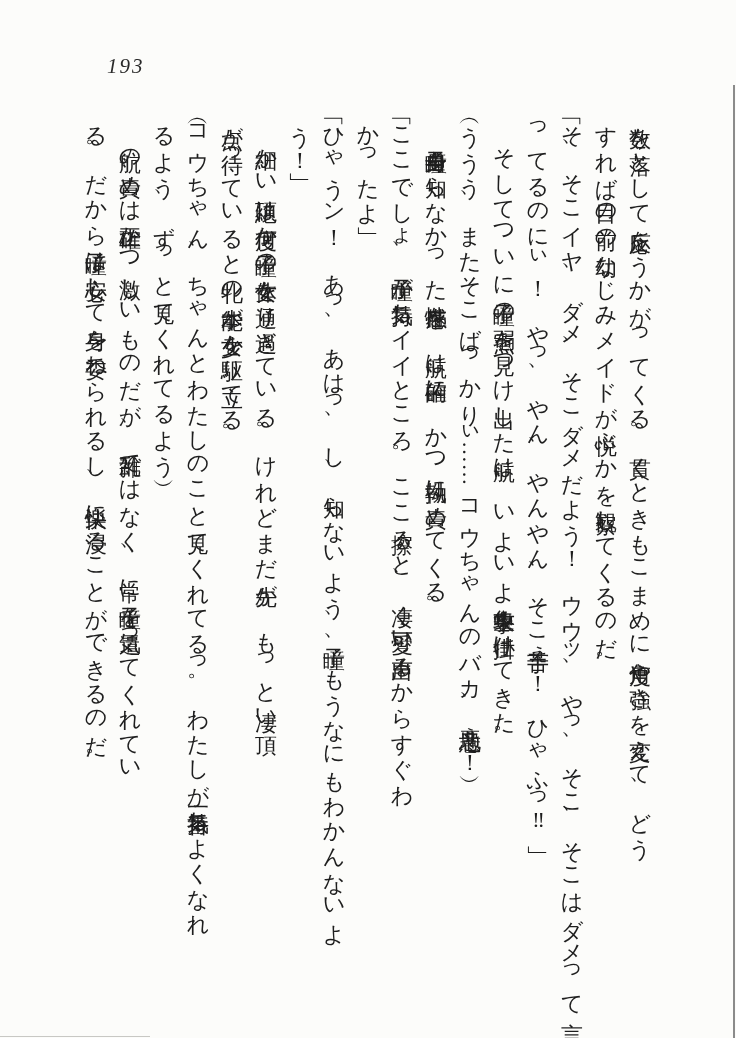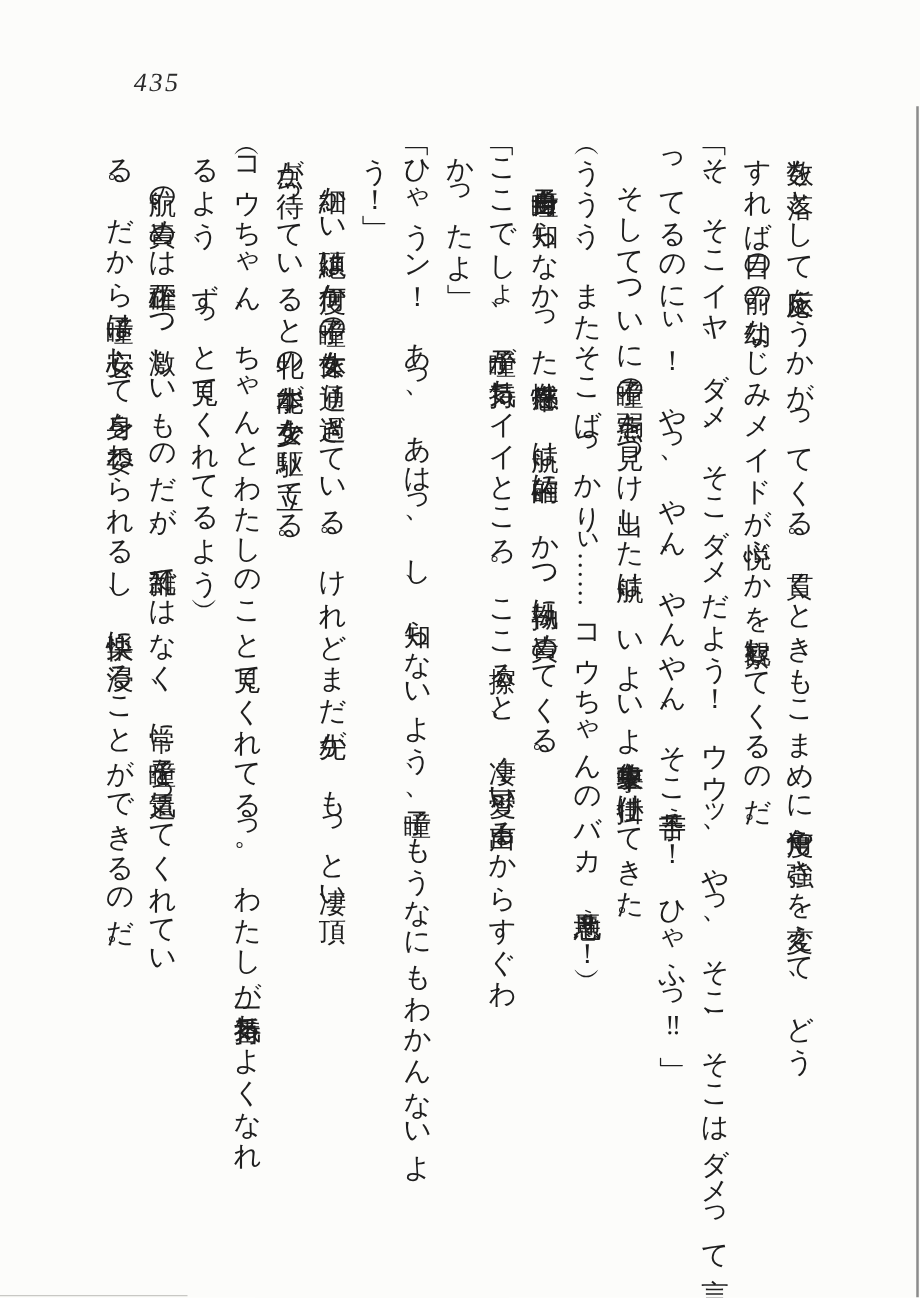--- a/index.html
+++ b/index.html
@@ -54,21 +54,21 @@
     width: 150px;
     height: 1px;
     background: #c8c8c4;
   }
 </style>
 </head>
 <body>
 
 <div class="page">
 
-  <div class="page-number">435</div>
+  <div class="page-number">193</div>
 
   <div class="text-block">
     <p class="text-line">数を落として反応をうかがってくる。貫くときもこまめに角度や強さを変えて、どう</p>
     <p class="text-line">すれば目の前の幼なじみメイドが悦ぶかを観察してくるのだ。</p>
     <p class="text-line">「そ、そこイヤ、ダメ、そこダメだよう！　ウウッ、やっ、そこ、そこはダメって言</p>
     <p class="text-line">ってるのにぃ！　やっ、やん、やんやん、そこ苦手ぇ！　ひゃふっ‼」</p>
     <p class="text-line">　そしてついに瞳子の弱点を見つけ出した航は、いよいよ集中攻撃を仕掛けてきた。</p>
     <p class="text-line">（ううう、またそこばっかりぃ……コウちゃんのバカ、意地悪ぅ！）</p>
     <p class="text-line">　瞳子自身も知らなかった性感帯を、航は的確に、かつ執拗に責めてくる。</p>
     <p class="text-line">「ここでしょ、瞳子が気持ちイイところ。ここ擦ると、凄く可愛い声出るからすぐわ</p>

